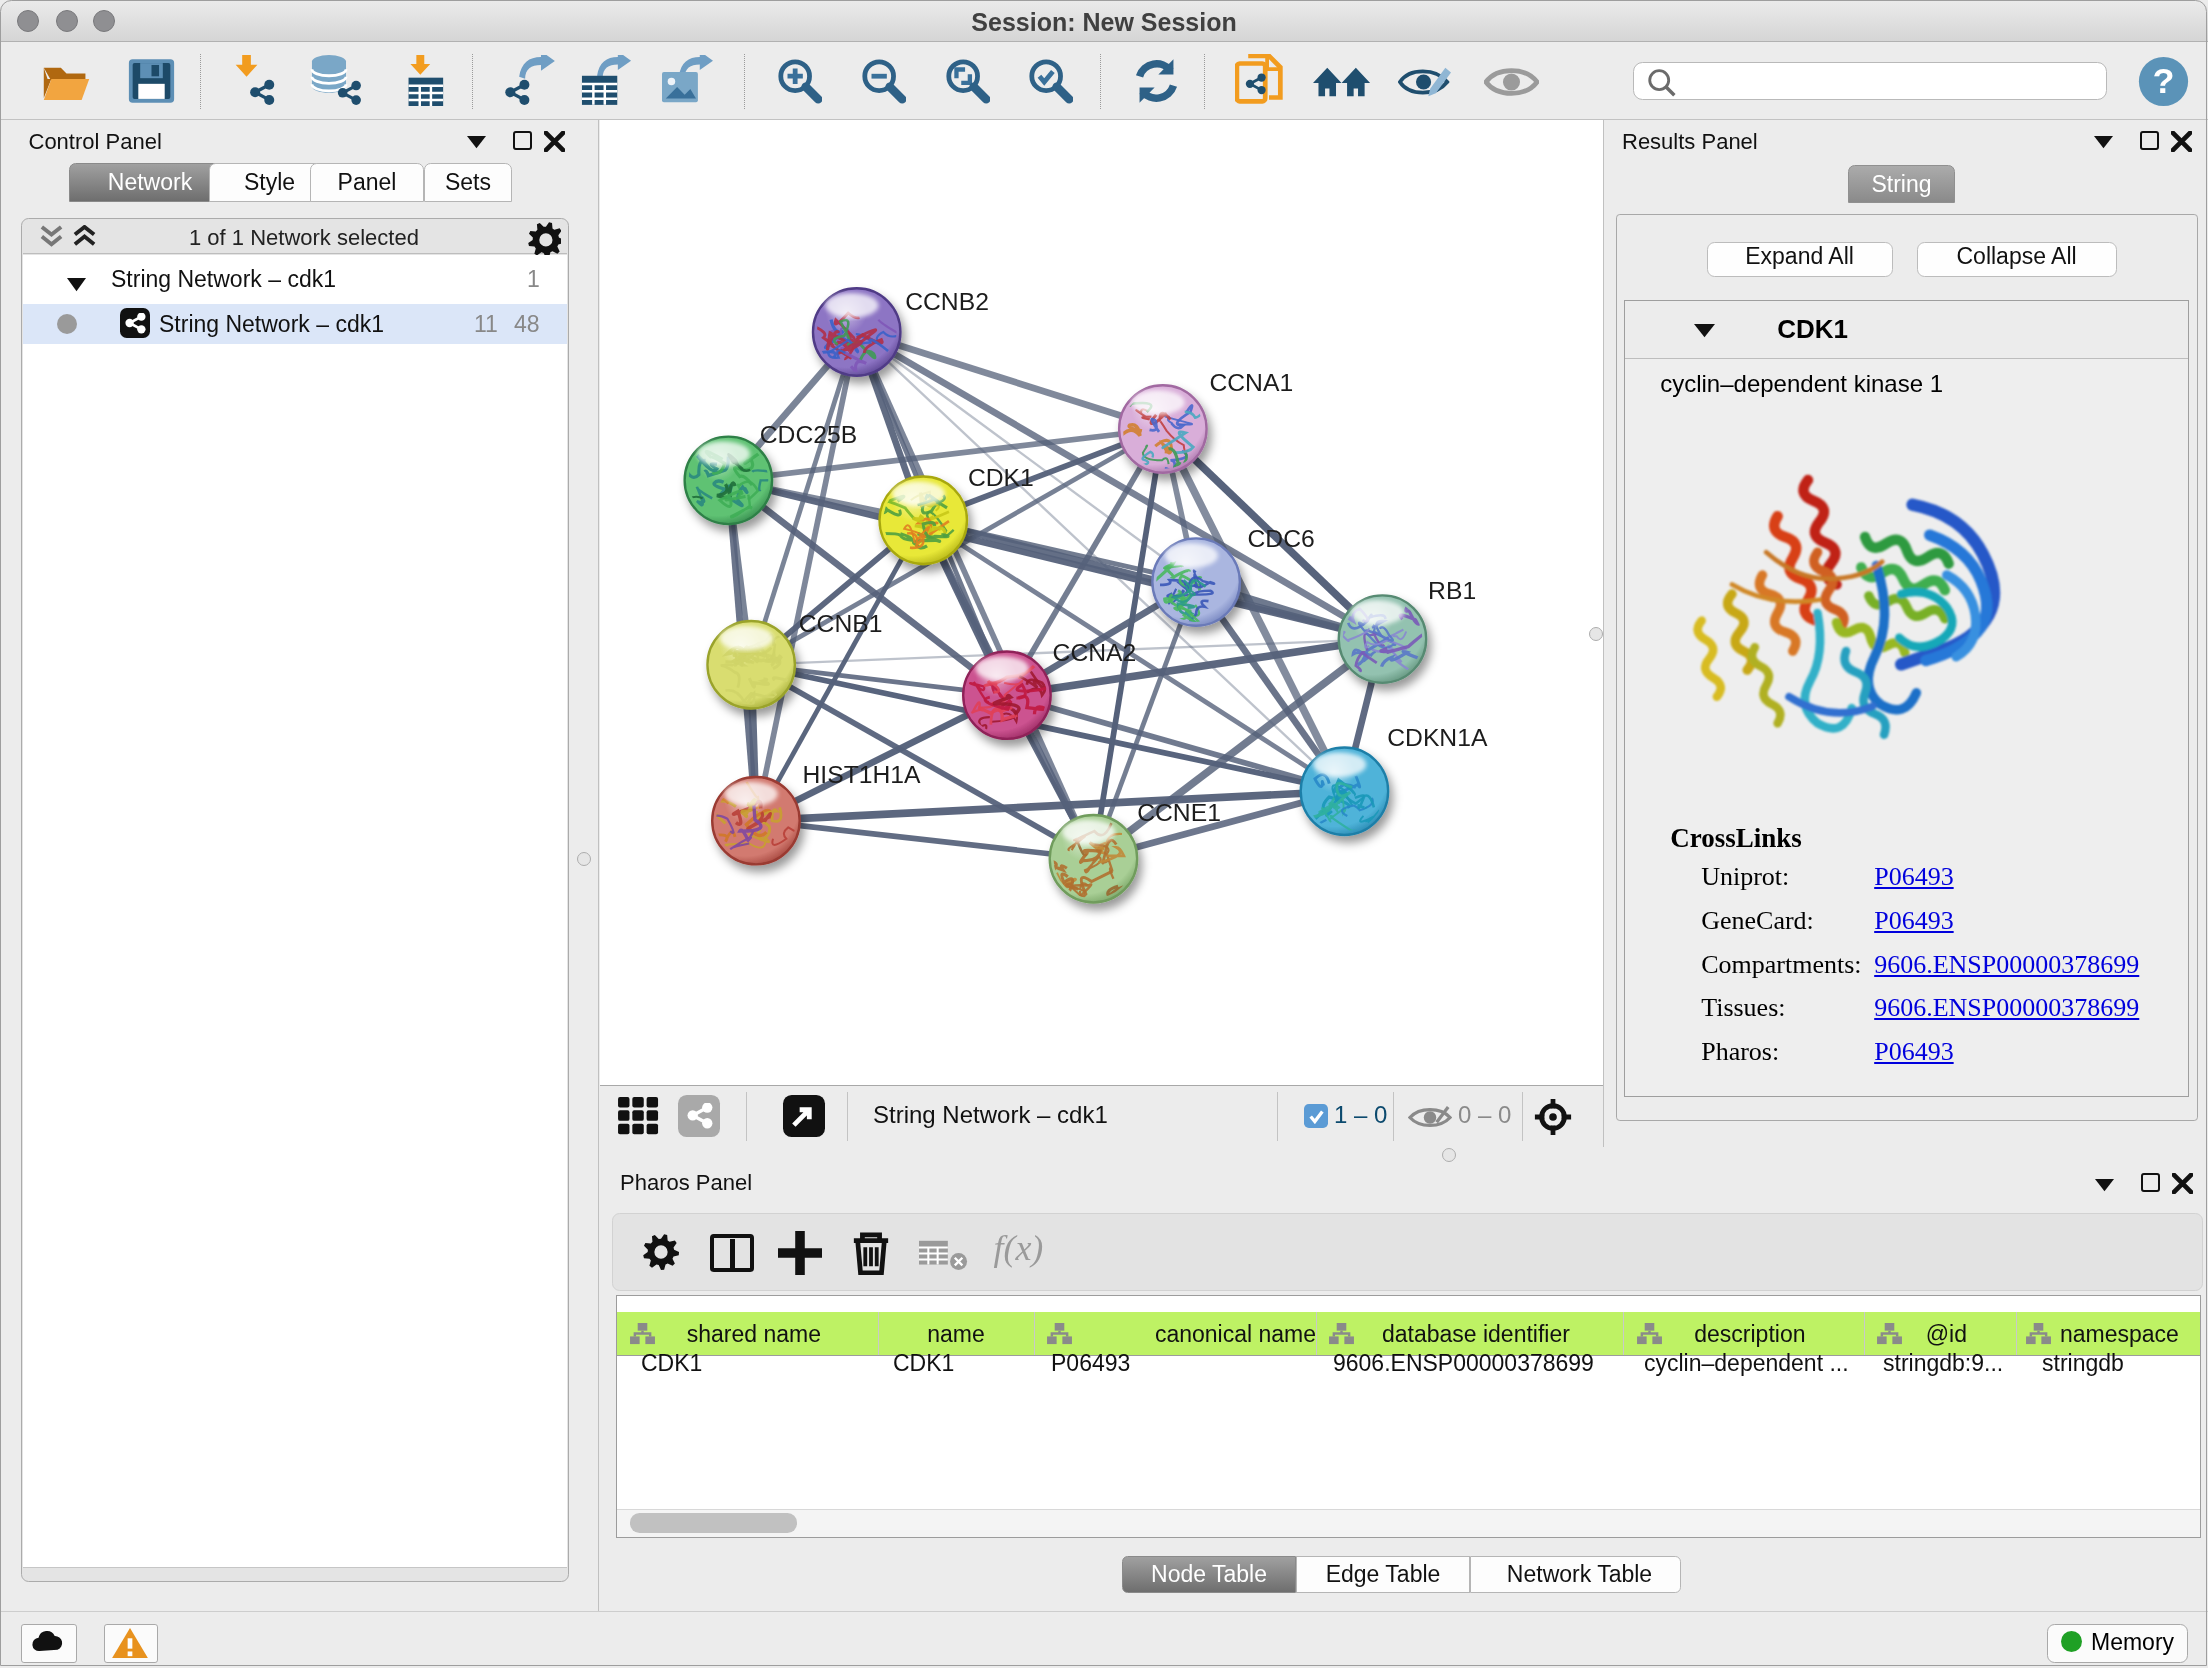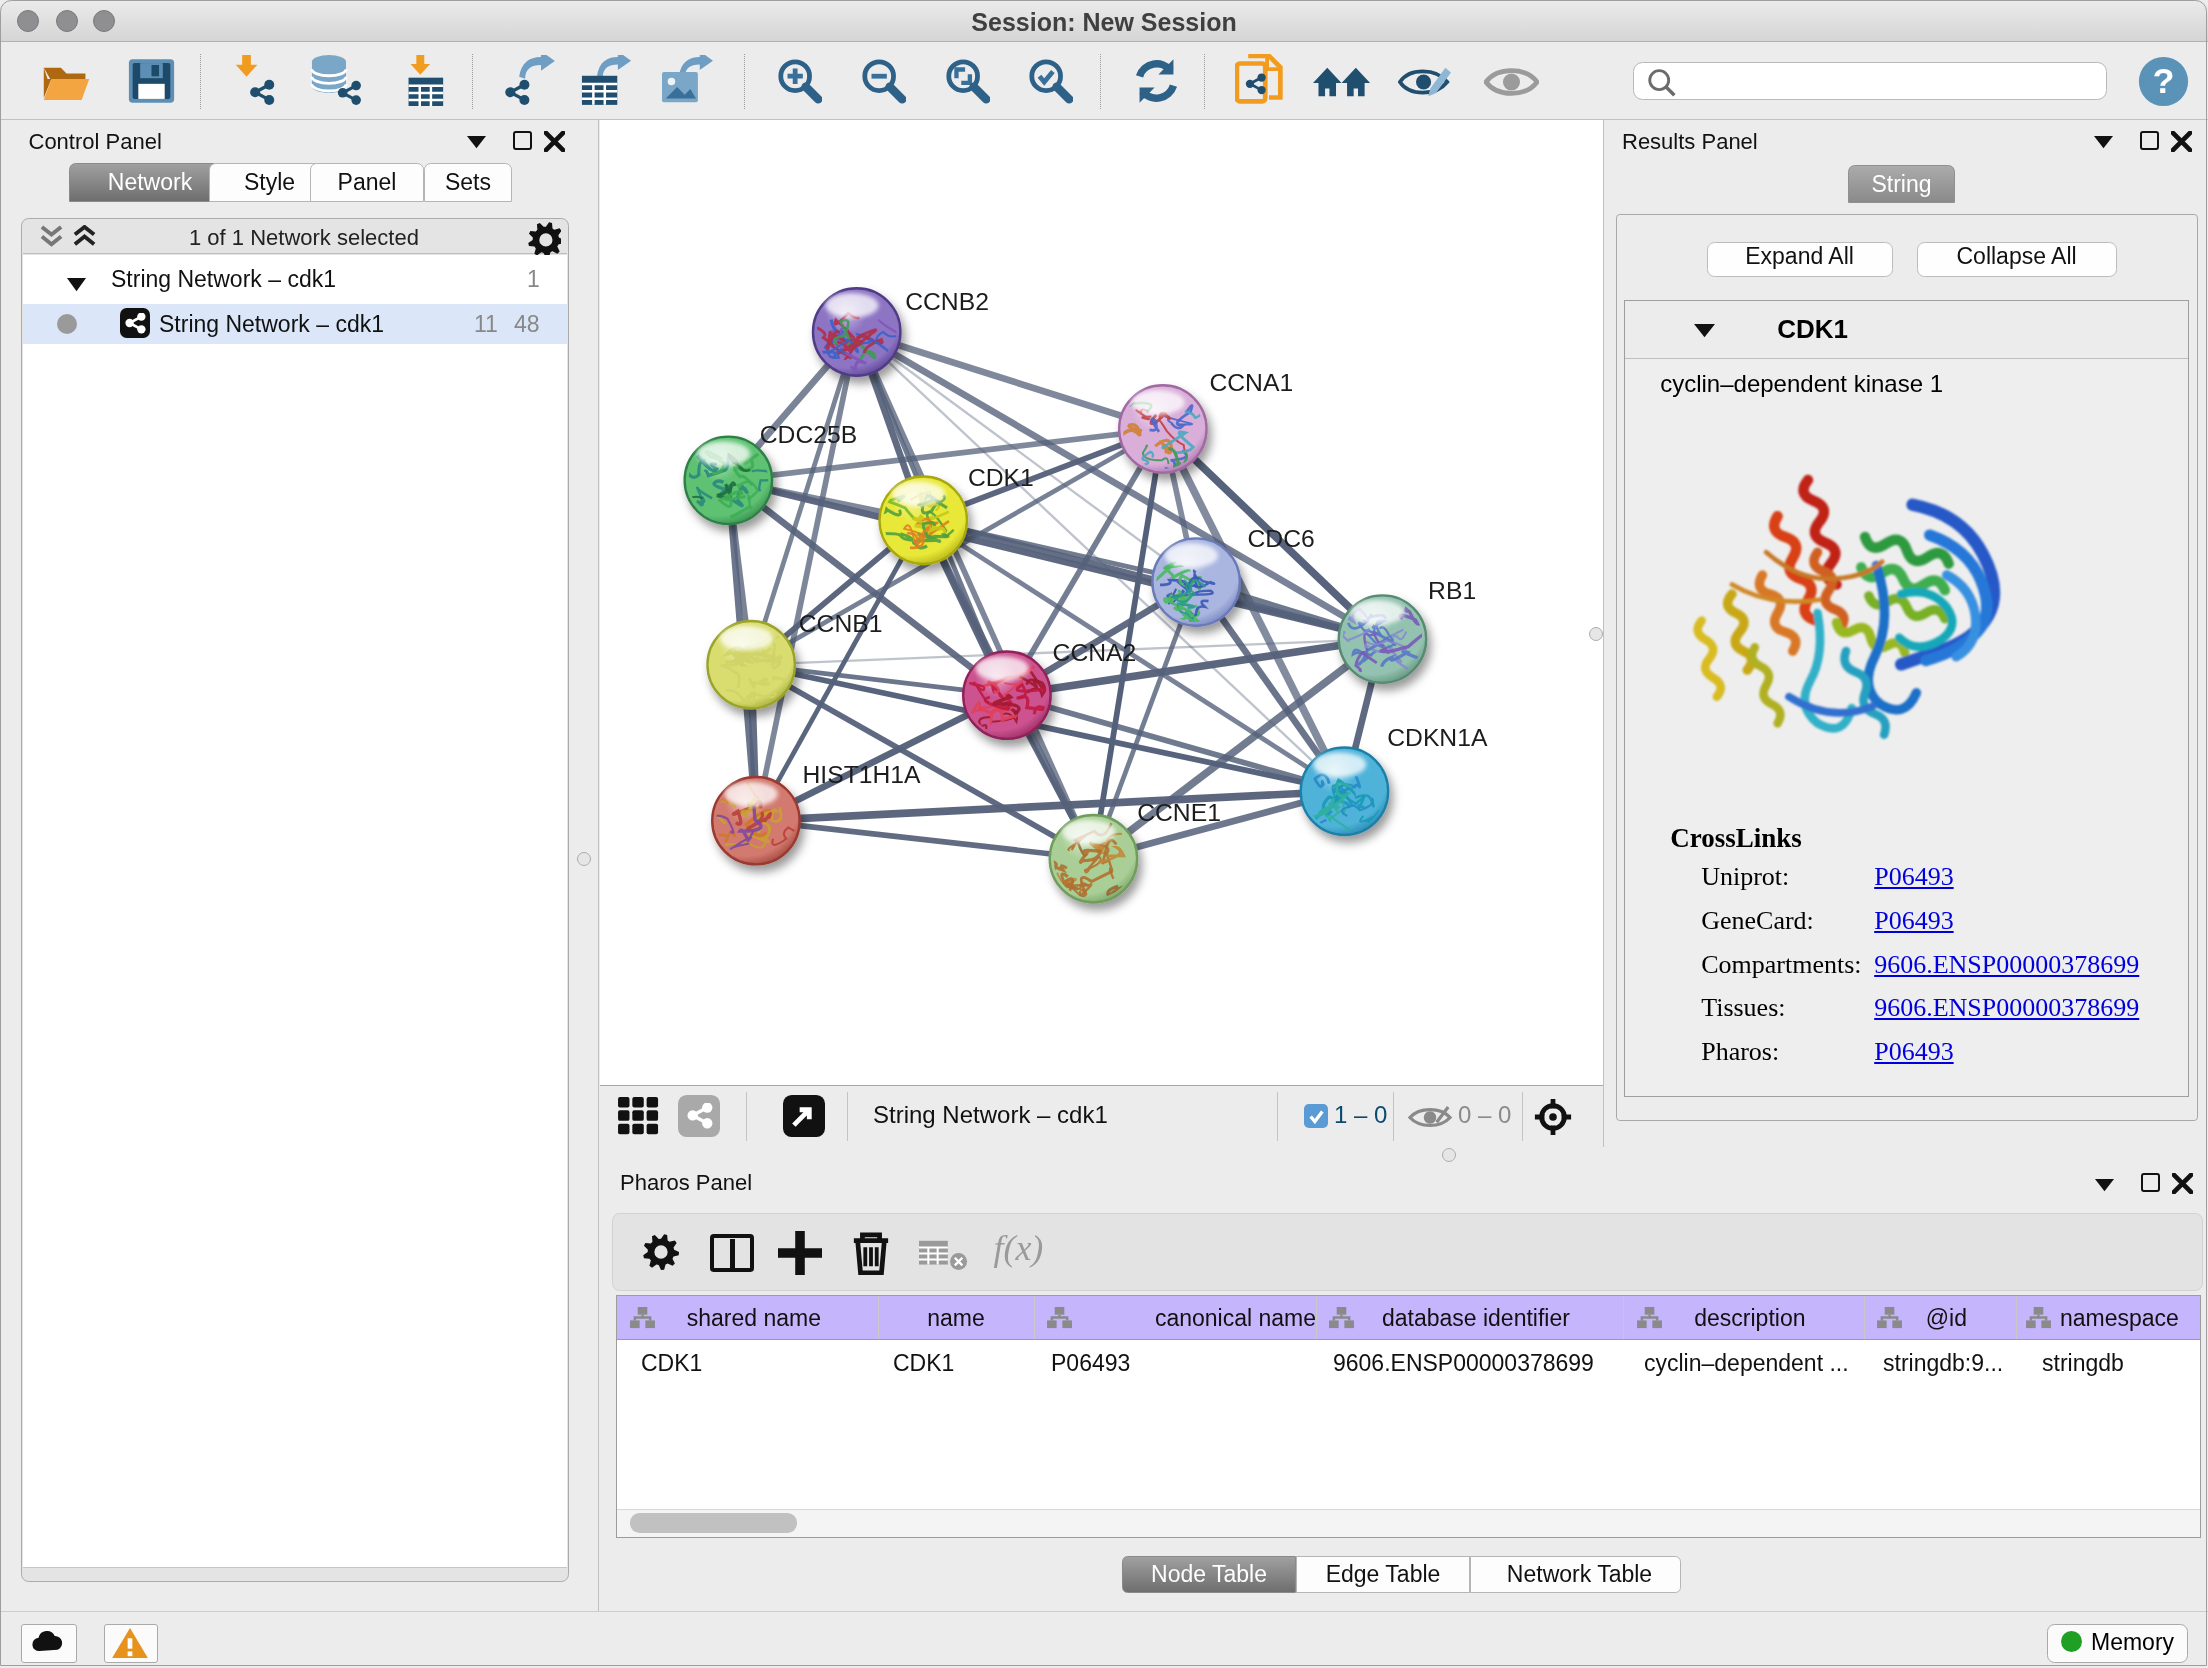--- a/index.html
+++ b/index.html
@@ -29,21 +29,21 @@
 .rtab{position:absolute;left:241px;top:45px;width:107px;height:38px;background:linear-gradient(#ababab,#8a8a8a);border:1px solid #909090;border-radius:6.7px 6.7px 0 0;color:#fff;font-size:23px;text-align:center;line-height:36px;}
 .rbox{position:absolute;left:8.6px;top:94px;width:582px;height:907px;border:1px solid #a8a8a8;border-radius:3.8px;background:#ececec;}
 .btn{position:absolute;height:35px;background:#fefefe;border:1px solid #bcbcbc;border-radius:7.6px;font-size:23px;color:#111;text-align:center;}
 .ibox{position:absolute;left:7.6px;top:85px;width:565px;height:797px;border:1px solid #9e9e9e;background:#eeeeee;}
 .serif{font-family:"Liberation Serif",serif;}
 .rlink{color:#0000dd;text-decoration:underline;}
 
 .tpanel{left:600px;top:1154px;width:1608px;height:457px;background:#ececec;}
 .ttools{position:absolute;left:12.4px;top:59px;width:1591px;height:78px;background:#e3e3e3;border:1px solid #d2d2d2;border-radius:7.6px;}
 .tbl{position:absolute;left:16px;top:141px;width:1585px;height:243px;background:#fff;border:1.9px solid #9c9c9c;overflow:hidden;}
-.thead{position:absolute;left:0;top:0;width:100%;height:44px;background:#c4b5fd;border-bottom:1.9px solid #9c9c9c;font-size:23px;color:#111;}
+.thead{position:absolute;left:0;top:16px;width:100%;height:44px;background:#bef264;border-bottom:1.9px solid #9c9c9c;font-size:23px;color:#111;}
 .tcol{position:absolute;top:0;height:100%;border-left:1px solid #c9c9c9;}
 .hlabel{position:absolute;top:8.6px;font-size:23px;color:#111;}
 .tval{position:absolute;top:54px;font-size:23px;color:#111;}
 .hscroll{position:absolute;left:0px;bottom:0px;width:100%;height:28.5px;background:#f4f4f4;border-top:1px solid #d8d8d8;}
 .hthumb{position:absolute;left:13.3px;top:3.8px;width:167px;height:20px;background:#c1c1c1;border-radius:9.5px;}
 .btab{position:absolute;top:402px;height:37px;border:1px solid #b5b5b5;background:#fdfdfd;color:#111;font-size:23px;text-align:center;line-height:35px;border-radius:5.7px;}
 
 .btab.tabsel{background:linear-gradient(#a0a0a0,#6e6e6e);color:#fff;border-color:#8a8a8a;}
 .sbar{left:0;top:1611px;width:2208px;height:57px;background:#ececec;border-top:1px solid #cdcdcd;}
 .sbtn{position:absolute;top:12.4px;height:39px;background:#fbfbfb;border:1px solid #a9a9a9;border-radius:2.9px;}

